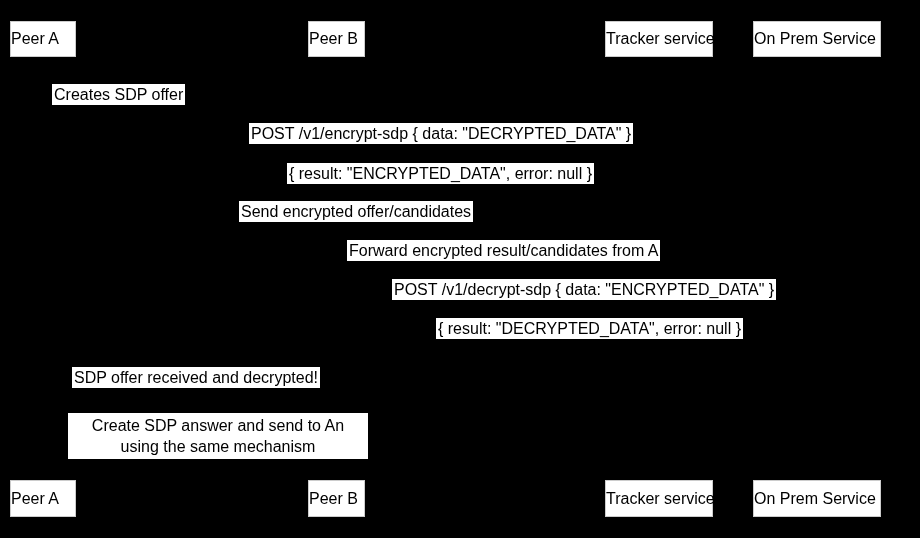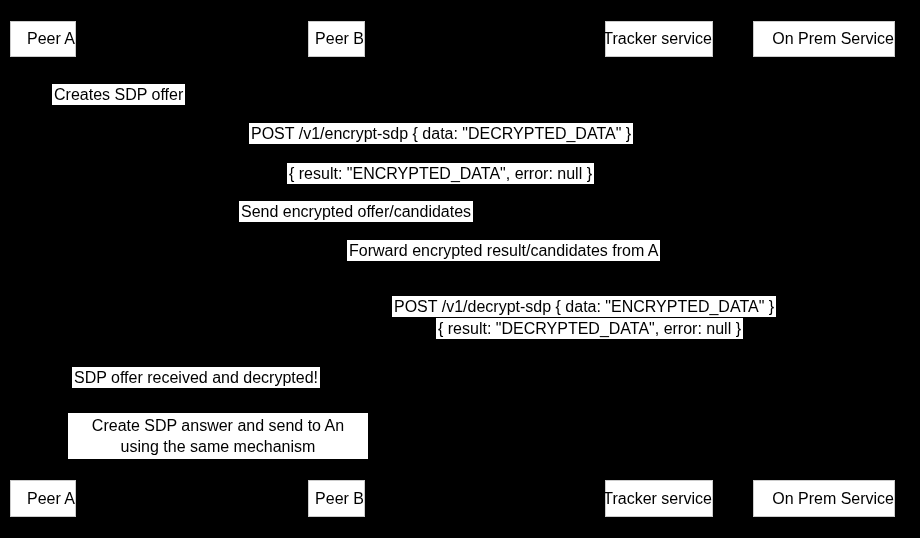--- a/index.html
+++ b/index.html
@@ -16,46 +16,46 @@
     font-family: "Liberation Sans", sans-serif;
   }
   .actor {
     position: absolute;
     box-sizing: border-box;
     background: #ffffff;
     border: 1px solid #cccccc;
     color: #000000;
     display: flex;
     align-items: center;
-    justify-content: flex-end;
+    justify-content: flex-start;
     font-size: 16px;
     white-space: nowrap;
   }
   .row-top { top: 21px; height: 36px; }
   .row-bottom { top: 480px; height: 37px; }
   .a-peer-a   { left: 10px;  width: 66px;  }
   .a-peer-b   { left: 308px; width: 57px;  }
   .a-tracker  { left: 605px; width: 108px; }
-  .a-onprem   { left: 753px; width: 142px; }
+  .a-onprem   { left: 753px; width: 128px; }
 
   .msg {
     position: absolute;
     background: #ffffff;
     color: #000000;
     font-size: 16px;
     line-height: 21px;
     padding: 0 2px;
     white-space: nowrap;
   }
   .m1 { left: 52px;  top: 84px;  }
   .m2 { left: 249px; top: 123px; }
   .m3 { left: 287px; top: 163px; }
   .m4 { left: 239px; top: 201px; }
   .m5 { left: 347px; top: 240px; }
-  .m6 { left: 392px; top: 279px; margin-top: 17px; }
+  .m6 { left: 392px; top: 279px; }
   .m7 { left: 436px; top: 318px; }
   .m8 { left: 72px;  top: 367px; }
 
   .note {
     position: absolute;
     left: 68px;
     top: 413px;
     width: 300px;
     background: #ffffff;
     color: #000000;

